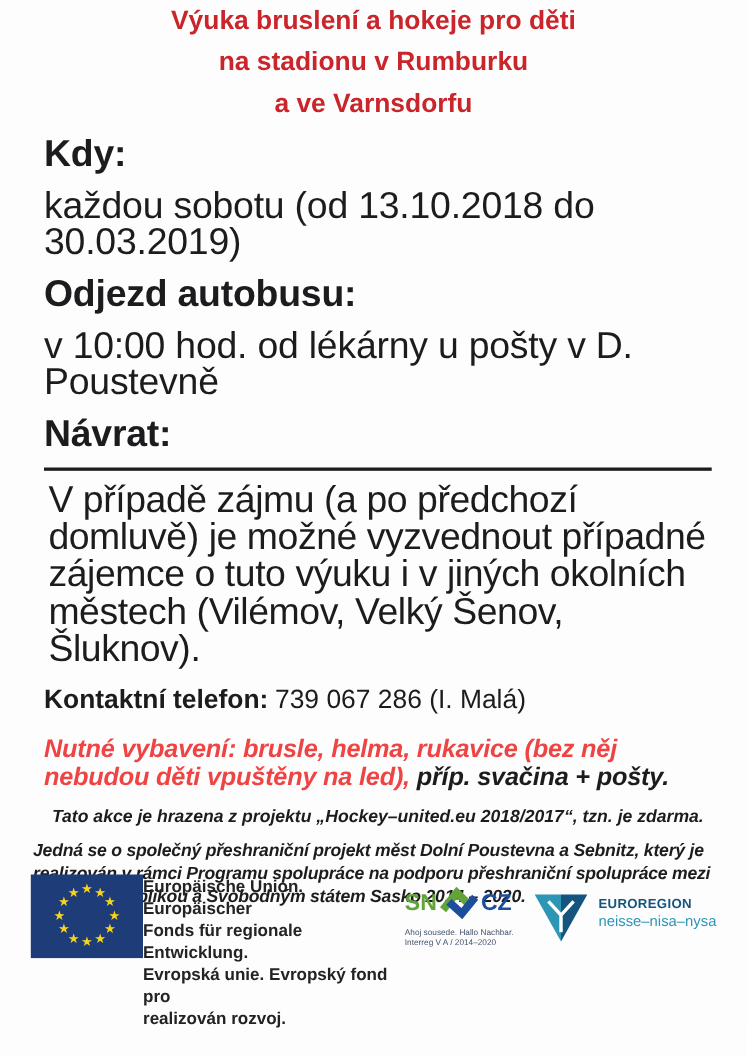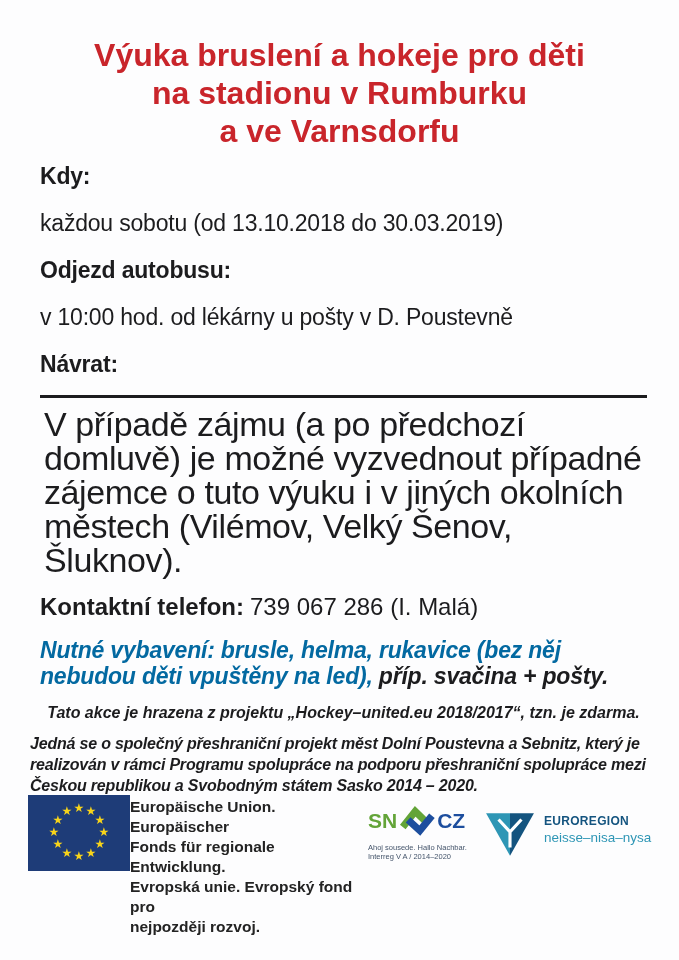--- a/index.html
+++ b/index.html
@@ -2,31 +2,31 @@
 <html><head>
 <meta charset="utf-8">
 <style>
   html,body { margin:0; padding:0; background:#e8e8e8; }
   .page {
     position:relative; width:679px; height:960px; margin:0 auto;
     background:#fdfdfe; overflow:hidden;
     font-family:"Liberation Sans", sans-serif; color:#1c1c1e;
   }
   
-  .title { padding-top:36px; text-align:center; color:#c9252b; font-weight:bold; font-size:32px; line-height:38px; }
+  .title { text-align:center; color:#c9252b; font-weight:bold; font-size:24px; line-height:38px; }
   
   .main { padding:10px 32px 0 40px; }
-  .label, .bodyline { font-size:23px; line-height:33px; margin:0 0 14px; letter-spacing:-0.2px; }
+  .label, .bodyline { font-size:34px; line-height:33px; margin:0 0 14px; letter-spacing:-0.2px; }
   .label { font-weight:bold; }
   hr.rule { border:none; border-top:3px solid #1c1c1e; margin:1px 0 9px 0; }
   .para { font-size:34px; line-height:34px; letter-spacing:-0.4px; margin:4px; }
   .contact { font-size:24px; margin:16px 0 0; }
   .contact .b { font-weight:bold; margin-right:6px; }
   .equipment { font-size:23px; font-weight:bold; font-style:italic; line-height:26px; margin:16px 0 0; letter-spacing:-0.2px; }
-  .equipment .red { color:#0369a1; }
+  .equipment .red { color:#ef4444; }
   .funding { font-size:16px; font-weight:bold; font-style:italic; text-align:center; margin:15px 0 0; }
   .project { font-size:16px; font-weight:bold; font-style:italic; line-height:21px; letter-spacing:-0.2px; margin:11px 0 0 -10px; width:628px; }
   
   .footer { position:absolute; left:0; top:795px; width:679px; display:flex; align-items:flex-start; }
   .eu-flag { position:relative; flex:none; width:102px; height:76px; background:#1e3c78; margin-left:28px; }
   .eu-flag .star { position:absolute; color:#f8d41a; font-size:12px; line-height:12px; transform:translate(-50%,-50%); }
   .eu-flag .star:nth-child(1)  { left:51px; top:13px; }
   .eu-flag .star:nth-child(2)  { left:63px; top:16px; }
   .eu-flag .star:nth-child(3)  { left:72px; top:25px; }
   .eu-flag .star:nth-child(4)  { left:76px; top:37px; }
@@ -100,21 +100,21 @@
       <span class="star">★</span>
       <span class="star">★</span>
       <span class="star">★</span>
       <span class="star">★</span>
     </div>
 
     <div class="eu-text">
       <div>Europäische Union. Europäischer</div>
       <div>Fonds für regionale Entwicklung.</div>
       <div>Evropská unie. Evropský fond pro</div>
-      <div>nejpozději rozvoj.</div>
+      <div>realizován rozvoj.</div>
     </div>
 
     <div class="sncz">
       <div class="sncz-row">
         <span class="sn">SN</span>
         <svg class="sncz-diamond" viewBox="0 0 100 90" aria-hidden="true">
           <polyline points="10,62 45,18 78,50" fill="none" stroke="#63a438" stroke-width="20"></polyline>
           <polyline points="25,42 58,72 92,30" fill="none" stroke="#1d4e9e" stroke-width="20"></polyline>
         </svg>
         <span class="cz">CZ</span>

